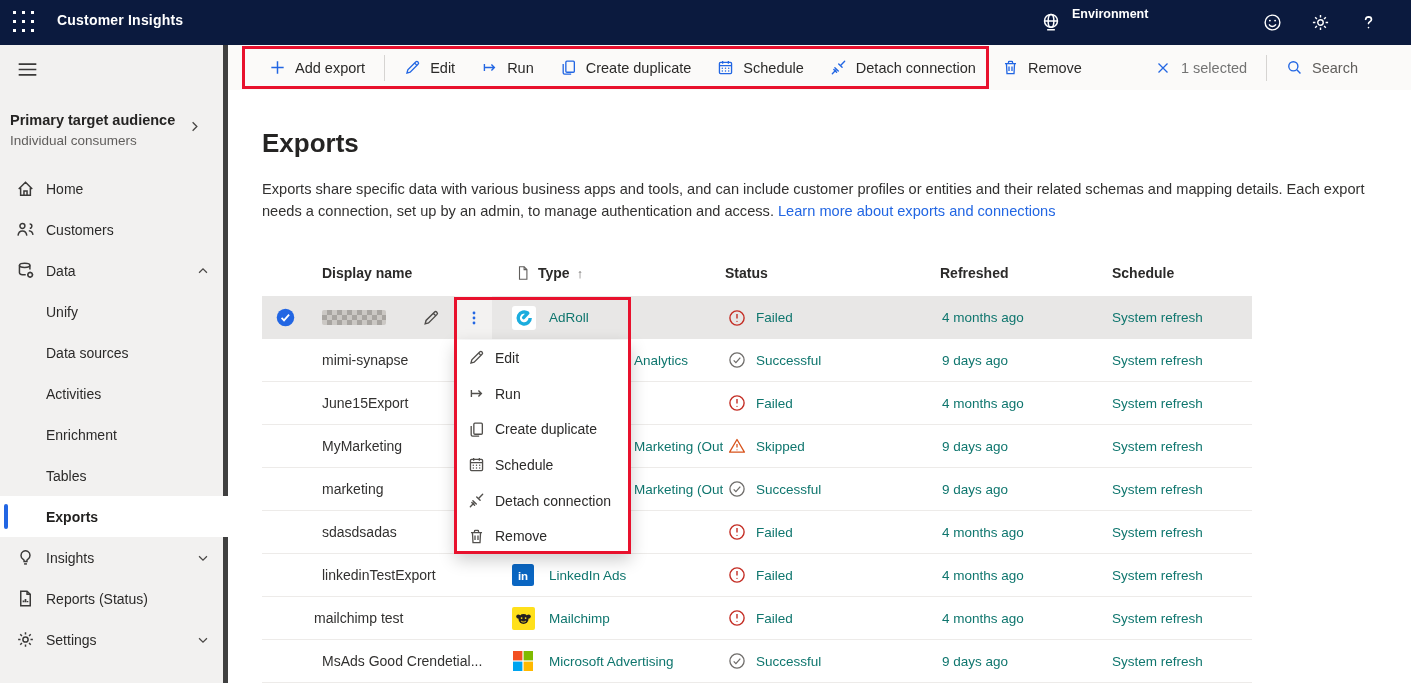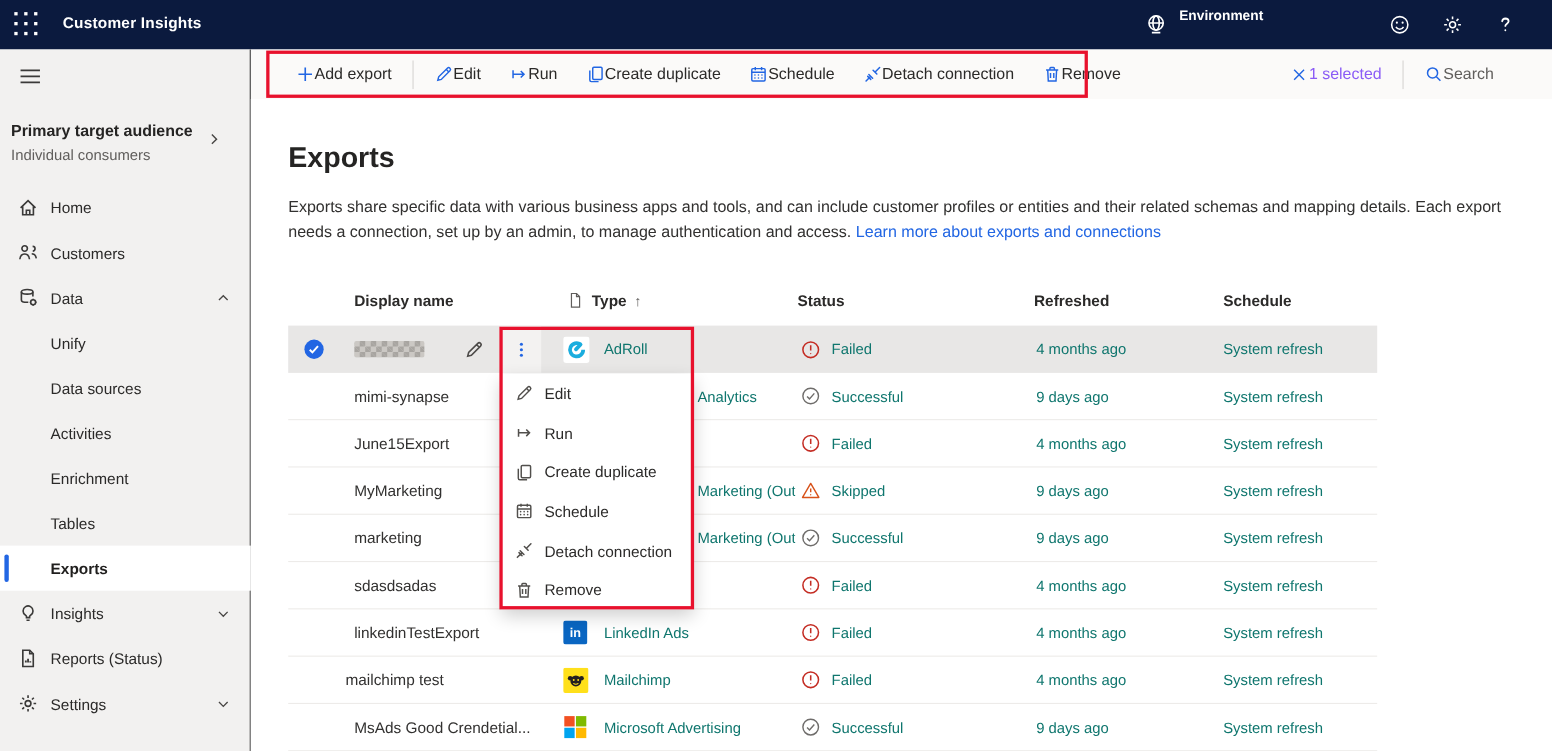--- a/index.html
+++ b/index.html
@@ -15,30 +15,30 @@
     display:grid; grid-template-columns:repeat(3,1fr); grid-template-rows:repeat(3,1fr); gap:4px; cursor:pointer; }
   .waffle i { width:3.4px; height:3.4px; background:#fff; display:block; }
   .app-title { position:absolute; left:57px; top:12px; font-size:14px; font-weight:700; letter-spacing:.2px; }
   .env-ic { position:absolute; left:1040px; top:11px; color:#fff; }
   .env-label { position:absolute; left:1072px; top:7px; font-size:12.5px; font-weight:700; }
   .tb-icon { position:absolute; top:12px; width:20px; height:20px; color:#fff; cursor:pointer; }
 
   
   .cmdbar { position:absolute; left:228px; top:45px; width:1183px; height:45px; background:#fbfaf9; }
   .cmd-left { position:absolute; left:28px; top:0; height:45px; display:flex; align-items:center; }
-  .cmd-btn { display:flex; align-items:center; padding:0 13px; height:45px; cursor:pointer; white-space:nowrap; }
+  .cmd-btn { display:flex; align-items:center; gap:9px; padding:0 13px; height:45px; cursor:pointer; white-space:nowrap; }
   .cmd-btn .cmd-ic { color:#2266e3; width:17px; height:17px; }
   .cmd-label { font-size:14.5px; color:#2b2a29; }
   .vdiv { width:1px; height:26px; background:#d6d4d2; margin:0 6px; }
   .cmd-right { position:absolute; right:40px; top:0; height:45px; display:flex; align-items:center; }
-  .sel-label { font-size:14.5px; color:#8b5cf6; }
+  .sel-label { font-size:14.5px; color:#737373; }
   .search-label { font-size:14.5px; color:#605e5c; }
 
   
-  .sidebar { position:absolute; left:0; top:45px; width:228px; height:638px; background:#f2f1f0; border-right:1px solid #404040; }
+  .sidebar { position:absolute; left:0; top:45px; width:228px; height:638px; background:#f2f1f0; border-right:5px solid #404040; }
   .hamburger { position:absolute; left:15px; top:14px; width:24px; height:20px; color:#3b3a39; cursor:pointer; }
   .audience { position:absolute; left:0; top:62px; width:228px; height:52px; cursor:pointer; }
   .aud-title { position:absolute; left:10px; top:5px; font-size:14.5px; font-weight:700; color:#252423; }
   .aud-sub { position:absolute; left:10px; top:26px; font-size:13.5px; color:#605e5c; }
   .aud-chev { position:absolute; right:26px; top:12px; color:#484644; }
   .nav { position:absolute; left:0; top:123px; width:228px; }
   .nav-item { position:relative; height:41px; display:flex; align-items:center; cursor:pointer; }
   .nav-ic { position:absolute; left:16px; width:19px; height:19px; color:#3b3a39; }
   .nav-label { position:absolute; left:46px; font-size:14px; color:#2b2a29; }
   .nav-item.selected { background:#fff; }

